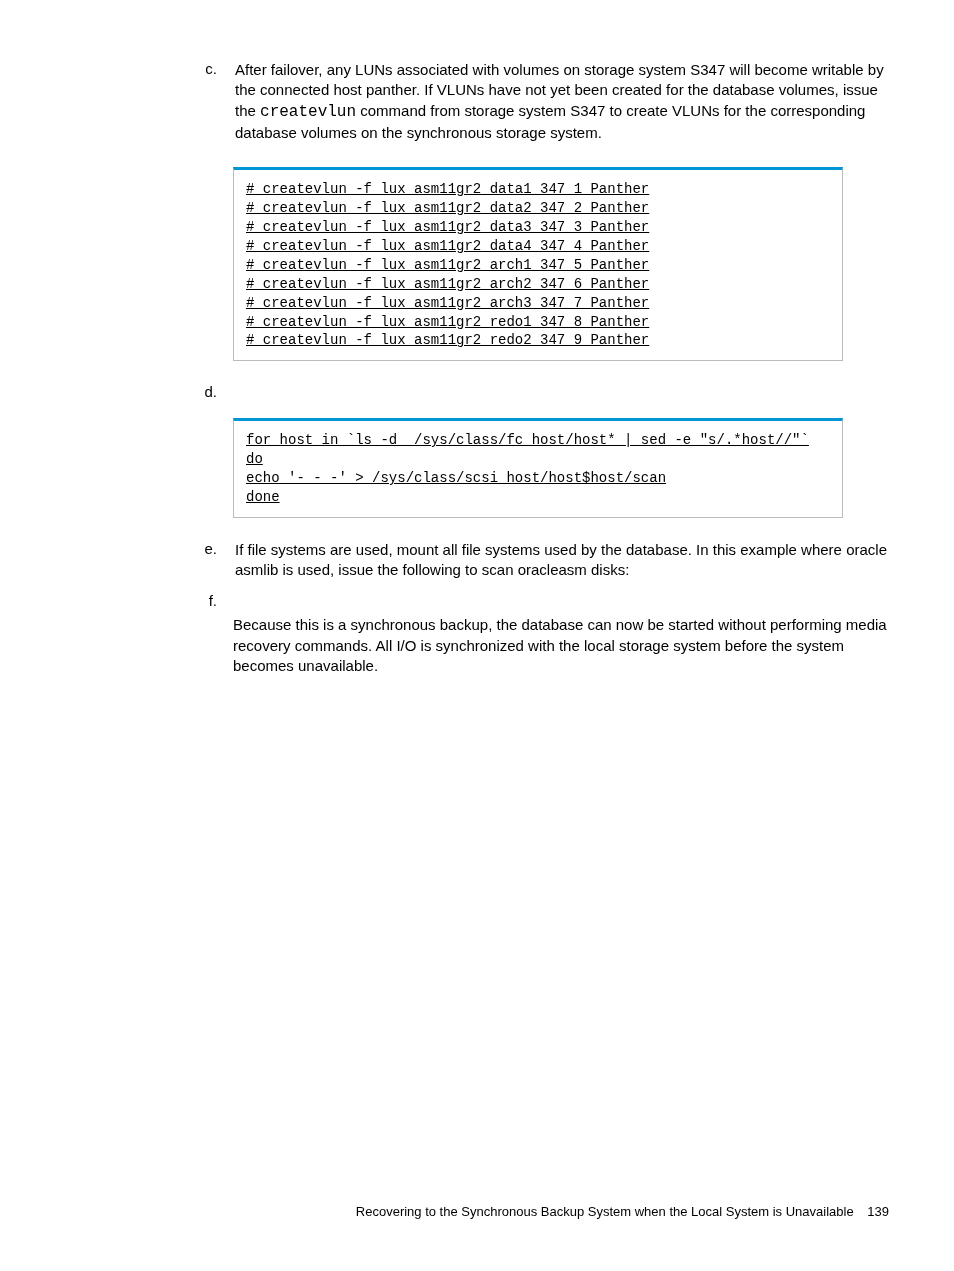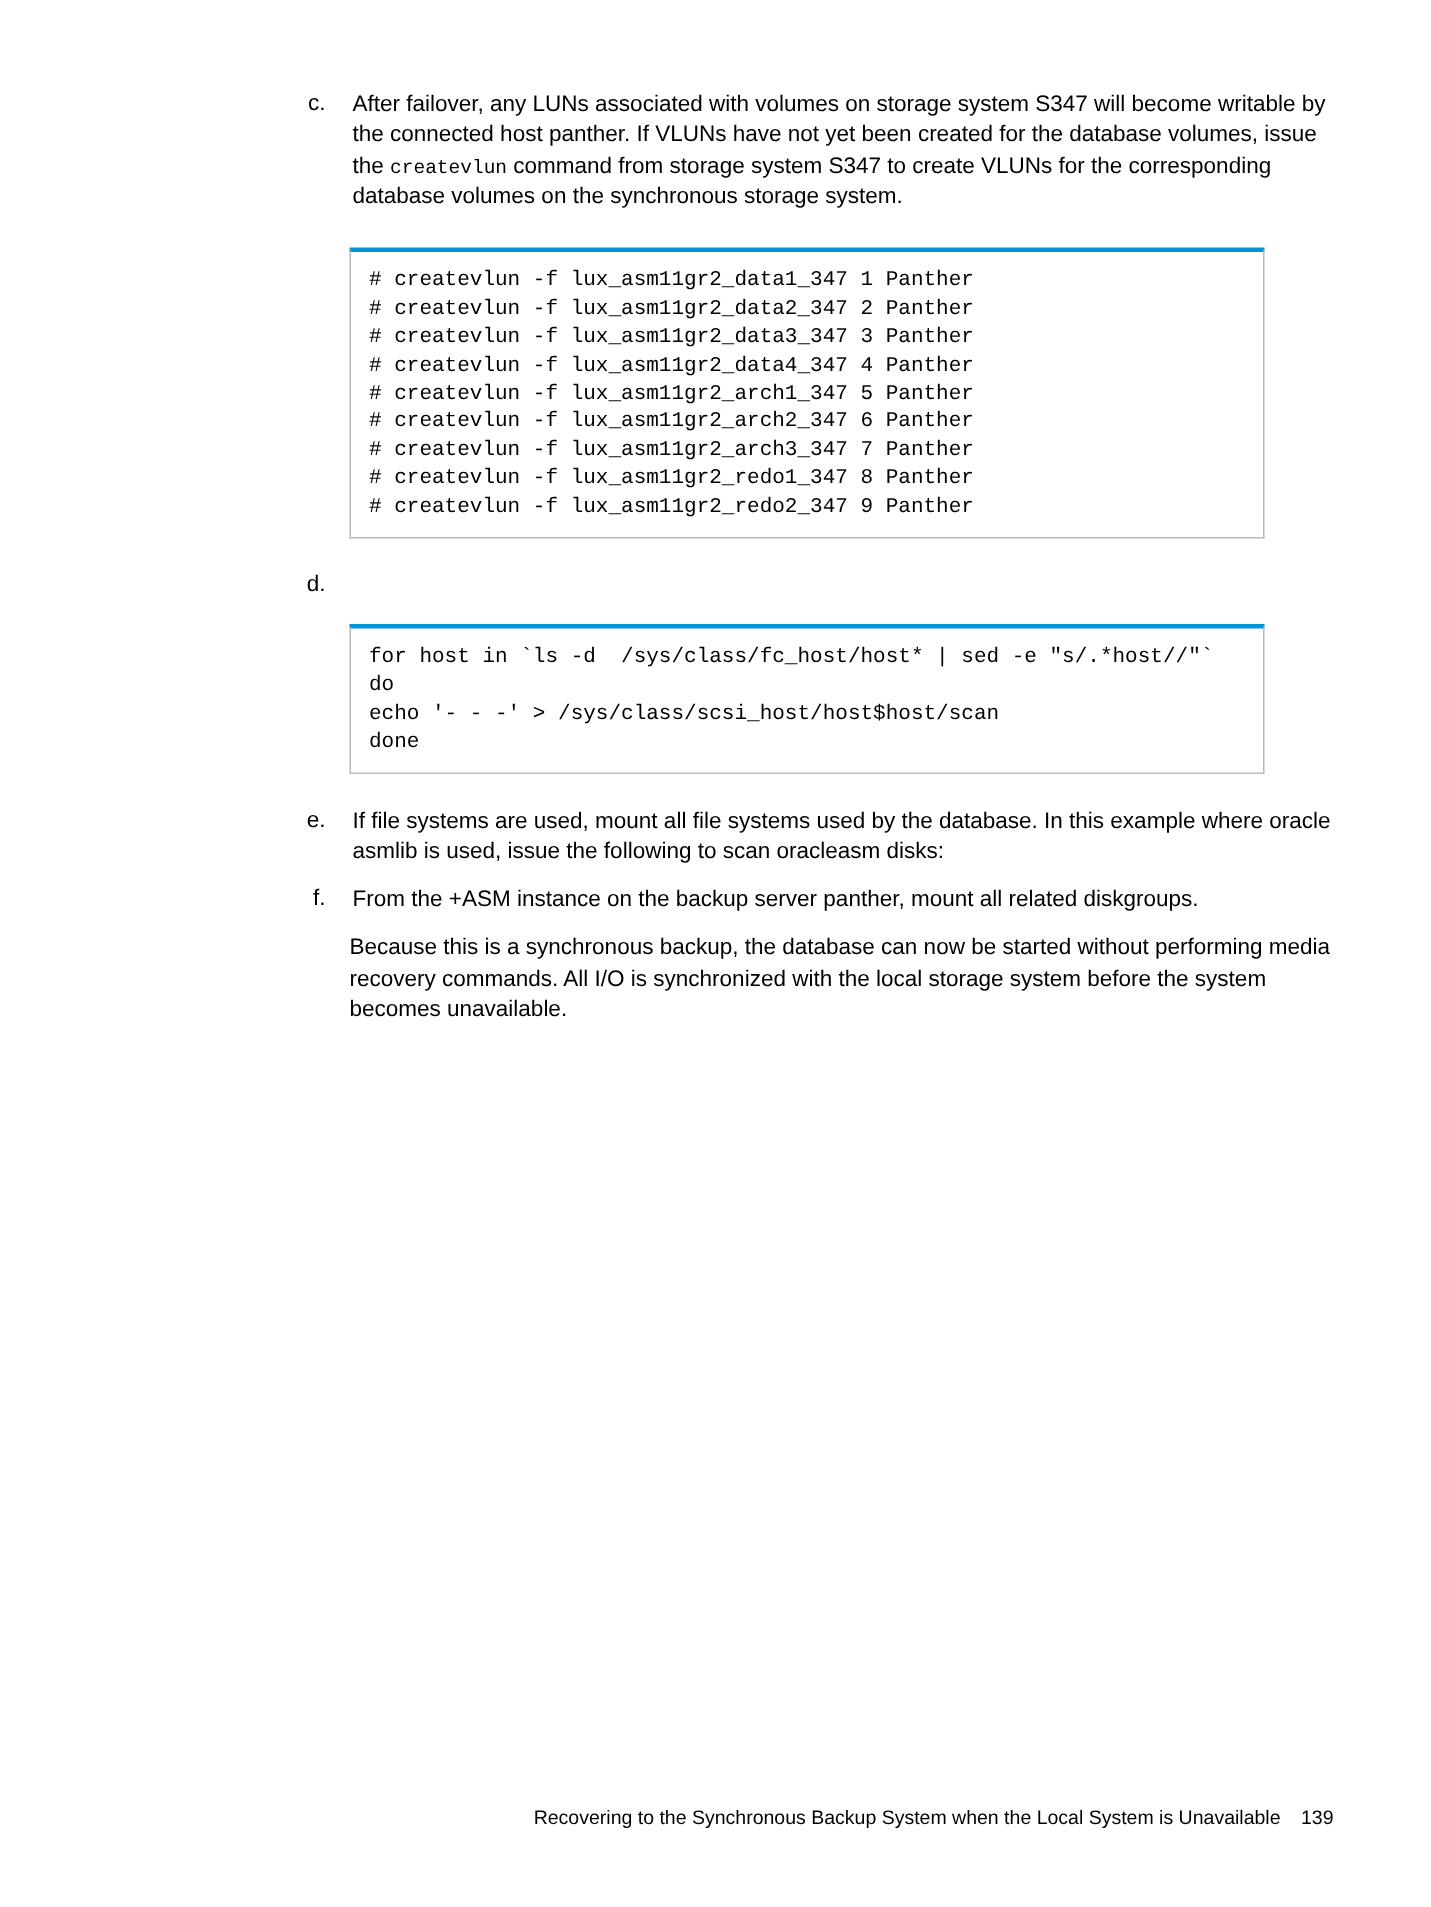--- a/index.html
+++ b/index.html
@@ -34,33 +34,34 @@
   }
   .step-content {
     flex: 1;
     line-height: 1.35;
   }
   .step-content p {
     margin: 0 0 6px 0;
   }
   .mono {
     font-family: "Courier New", Courier, monospace;
-    font-size: 13px;
+    font-size: 16px;
   }
   .codebox {
     margin: 18px 0 22px 168px;
     border: 1px solid #bbb;
     border-top: 3px solid #0096d6;
     padding: 10px 12px;
     font-family: "Courier New", Courier, monospace;
     font-size: 14px;
     line-height: 1.35;
     white-space: pre;
     box-sizing: border-box;
     width: 610px;
+    text-decoration: underline;
   }
   .followup {
     margin: 0 0 20px 168px;
     line-height: 1.35;
   }
   .footer {
     position: absolute;
     bottom: 52px;
     right: 65px;
     font-size: 13px;
@@ -115,23 +116,20 @@
         </div>
       <div class="step-content">
         <p>If file systems are used, mount all file systems used by the database. In this example where oracle asmlib is used, issue the following to scan oracleasm disks:</p>
       </div>
     </div>
 
     <div class="step">
       <div class="step-marker">
           <div class="step-marker-inner">f.</div>
         </div>
-      <div class="step-content">
-        <p>From the +ASM instance on the backup server panther, mount all related diskgroups.</p>
-      </div>
     </div>
 
     <p class="followup">Because this is a synchronous backup, the database can now be started without performing media recovery commands. All I/O is synchronized with the local storage system before the system becomes unavailable.</p>
 
   </div>
 
 </div>
 
 <div class="footer">
   <span>Recovering to the Synchronous Backup System when the Local System is Unavailable</span>

